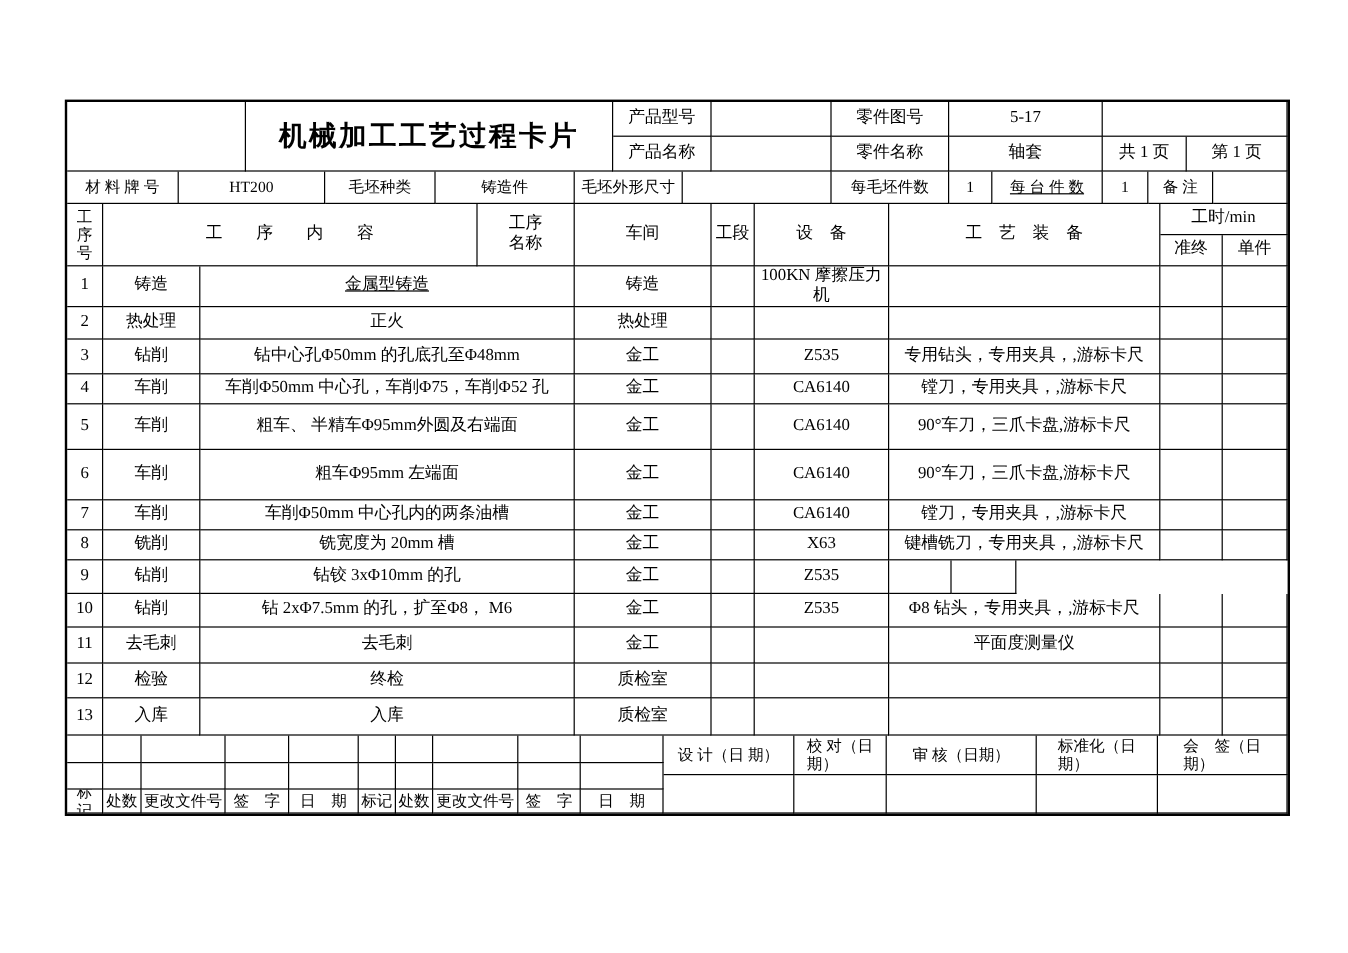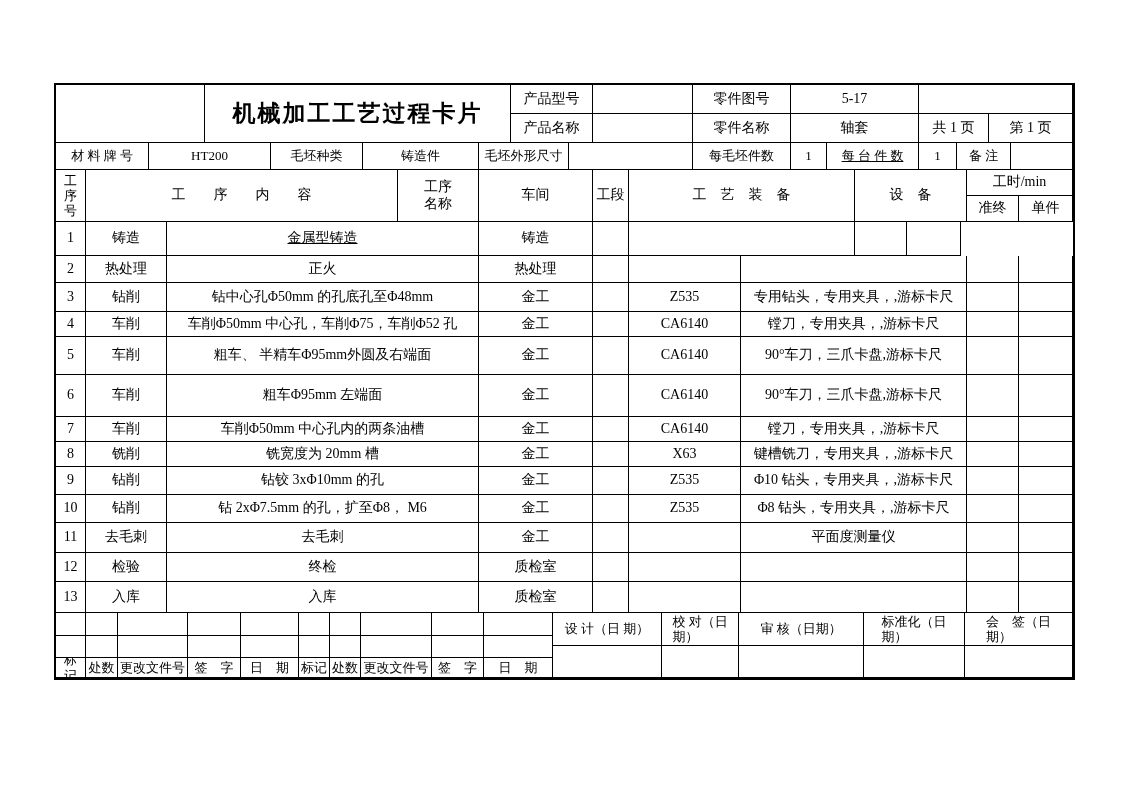--- a/index.html
+++ b/index.html
@@ -74,38 +74,39 @@
       <div class="c sm" style="width:62px;"></div>
     </div>
 
     <div class="row" style="height:52px;">
       <div class="c sm" style="width:30px; line-height:15px;">工序号</div>
       <div class="c" style="width:312px;">工　　序　　内　　容</div>
       <div class="c pre lft" style="width:81px;">工序
 名称</div>
       <div class="c" style="width:114px;">车间</div>
       <div class="c" style="width:36px;">工段</div>
+      <div class="c" style="width:112px;">设　备</div>
       <div class="c" style="width:226px;">工　艺　装　备</div>
-      <div class="c" style="width:112px;">设　备</div>
       <div class="col" style="width:106px;">
         <div class="c" style="width:106px; height:26px;">工时/min</div>
         <div class="row" style="height:26px;">
           <div class="c" style="width:52px;">准终</div>
           <div class="c" style="width:54px;">单件</div>
         </div>
       </div>
     </div>
 
     <div id="process-rows">
         <div class="row" style="height: 34px;">
           <div class="c" style="width: 30px;">1</div>
           <div class="c" style="width: 81px;">铸造</div>
           <div class="c" style="width: 312px; text-decoration: underline;">金属型铸造</div>
           <div class="c" style="width: 114px;">铸造</div>
           <div class="c" style="width: 36px;"></div>
+          <div class="c" style="width: 112px;">100KN 摩擦压力机</div>
           <div class="c" style="width: 226px;"></div>
           <div class="c" style="width: 52px;"></div>
           <div class="c" style="width: 54px;"></div>
         </div>
         <div class="row" style="height: 27px;">
           <div class="c" style="width: 30px;">2</div>
           <div class="c" style="width: 81px;">热处理</div>
           <div class="c" style="width: 312px;">正火</div>
           <div class="c" style="width: 114px;">热处理</div>
           <div class="c" style="width: 36px;"></div>
@@ -180,21 +181,20 @@
           <div class="c" style="width: 52px;"></div>
           <div class="c" style="width: 54px;"></div>
         </div>
         <div class="row" style="height: 28px;">
           <div class="c" style="width: 30px;">9</div>
           <div class="c" style="width: 81px;">钻削</div>
           <div class="c" style="width: 312px;">钻铰 3xΦ10mm 的孔</div>
           <div class="c" style="width: 114px;">金工</div>
           <div class="c" style="width: 36px;"></div>
           <div class="c" style="width: 112px;">Z535</div>
-          <div class="c" style="width: 226px;">Φ10 钻头，专用夹具，,游标卡尺</div>
           <div class="c" style="width: 52px;"></div>
           <div class="c" style="width: 54px;"></div>
         </div>
         <div class="row" style="height: 28px;">
           <div class="c" style="width: 30px;">10</div>
           <div class="c" style="width: 81px;">钻削</div>
           <div class="c" style="width: 312px;">钻 2xΦ7.5mm 的孔，扩至Φ8， M6</div>
           <div class="c" style="width: 114px;">金工</div>
           <div class="c" style="width: 36px;"></div>
           <div class="c" style="width: 112px;">Z535</div>

